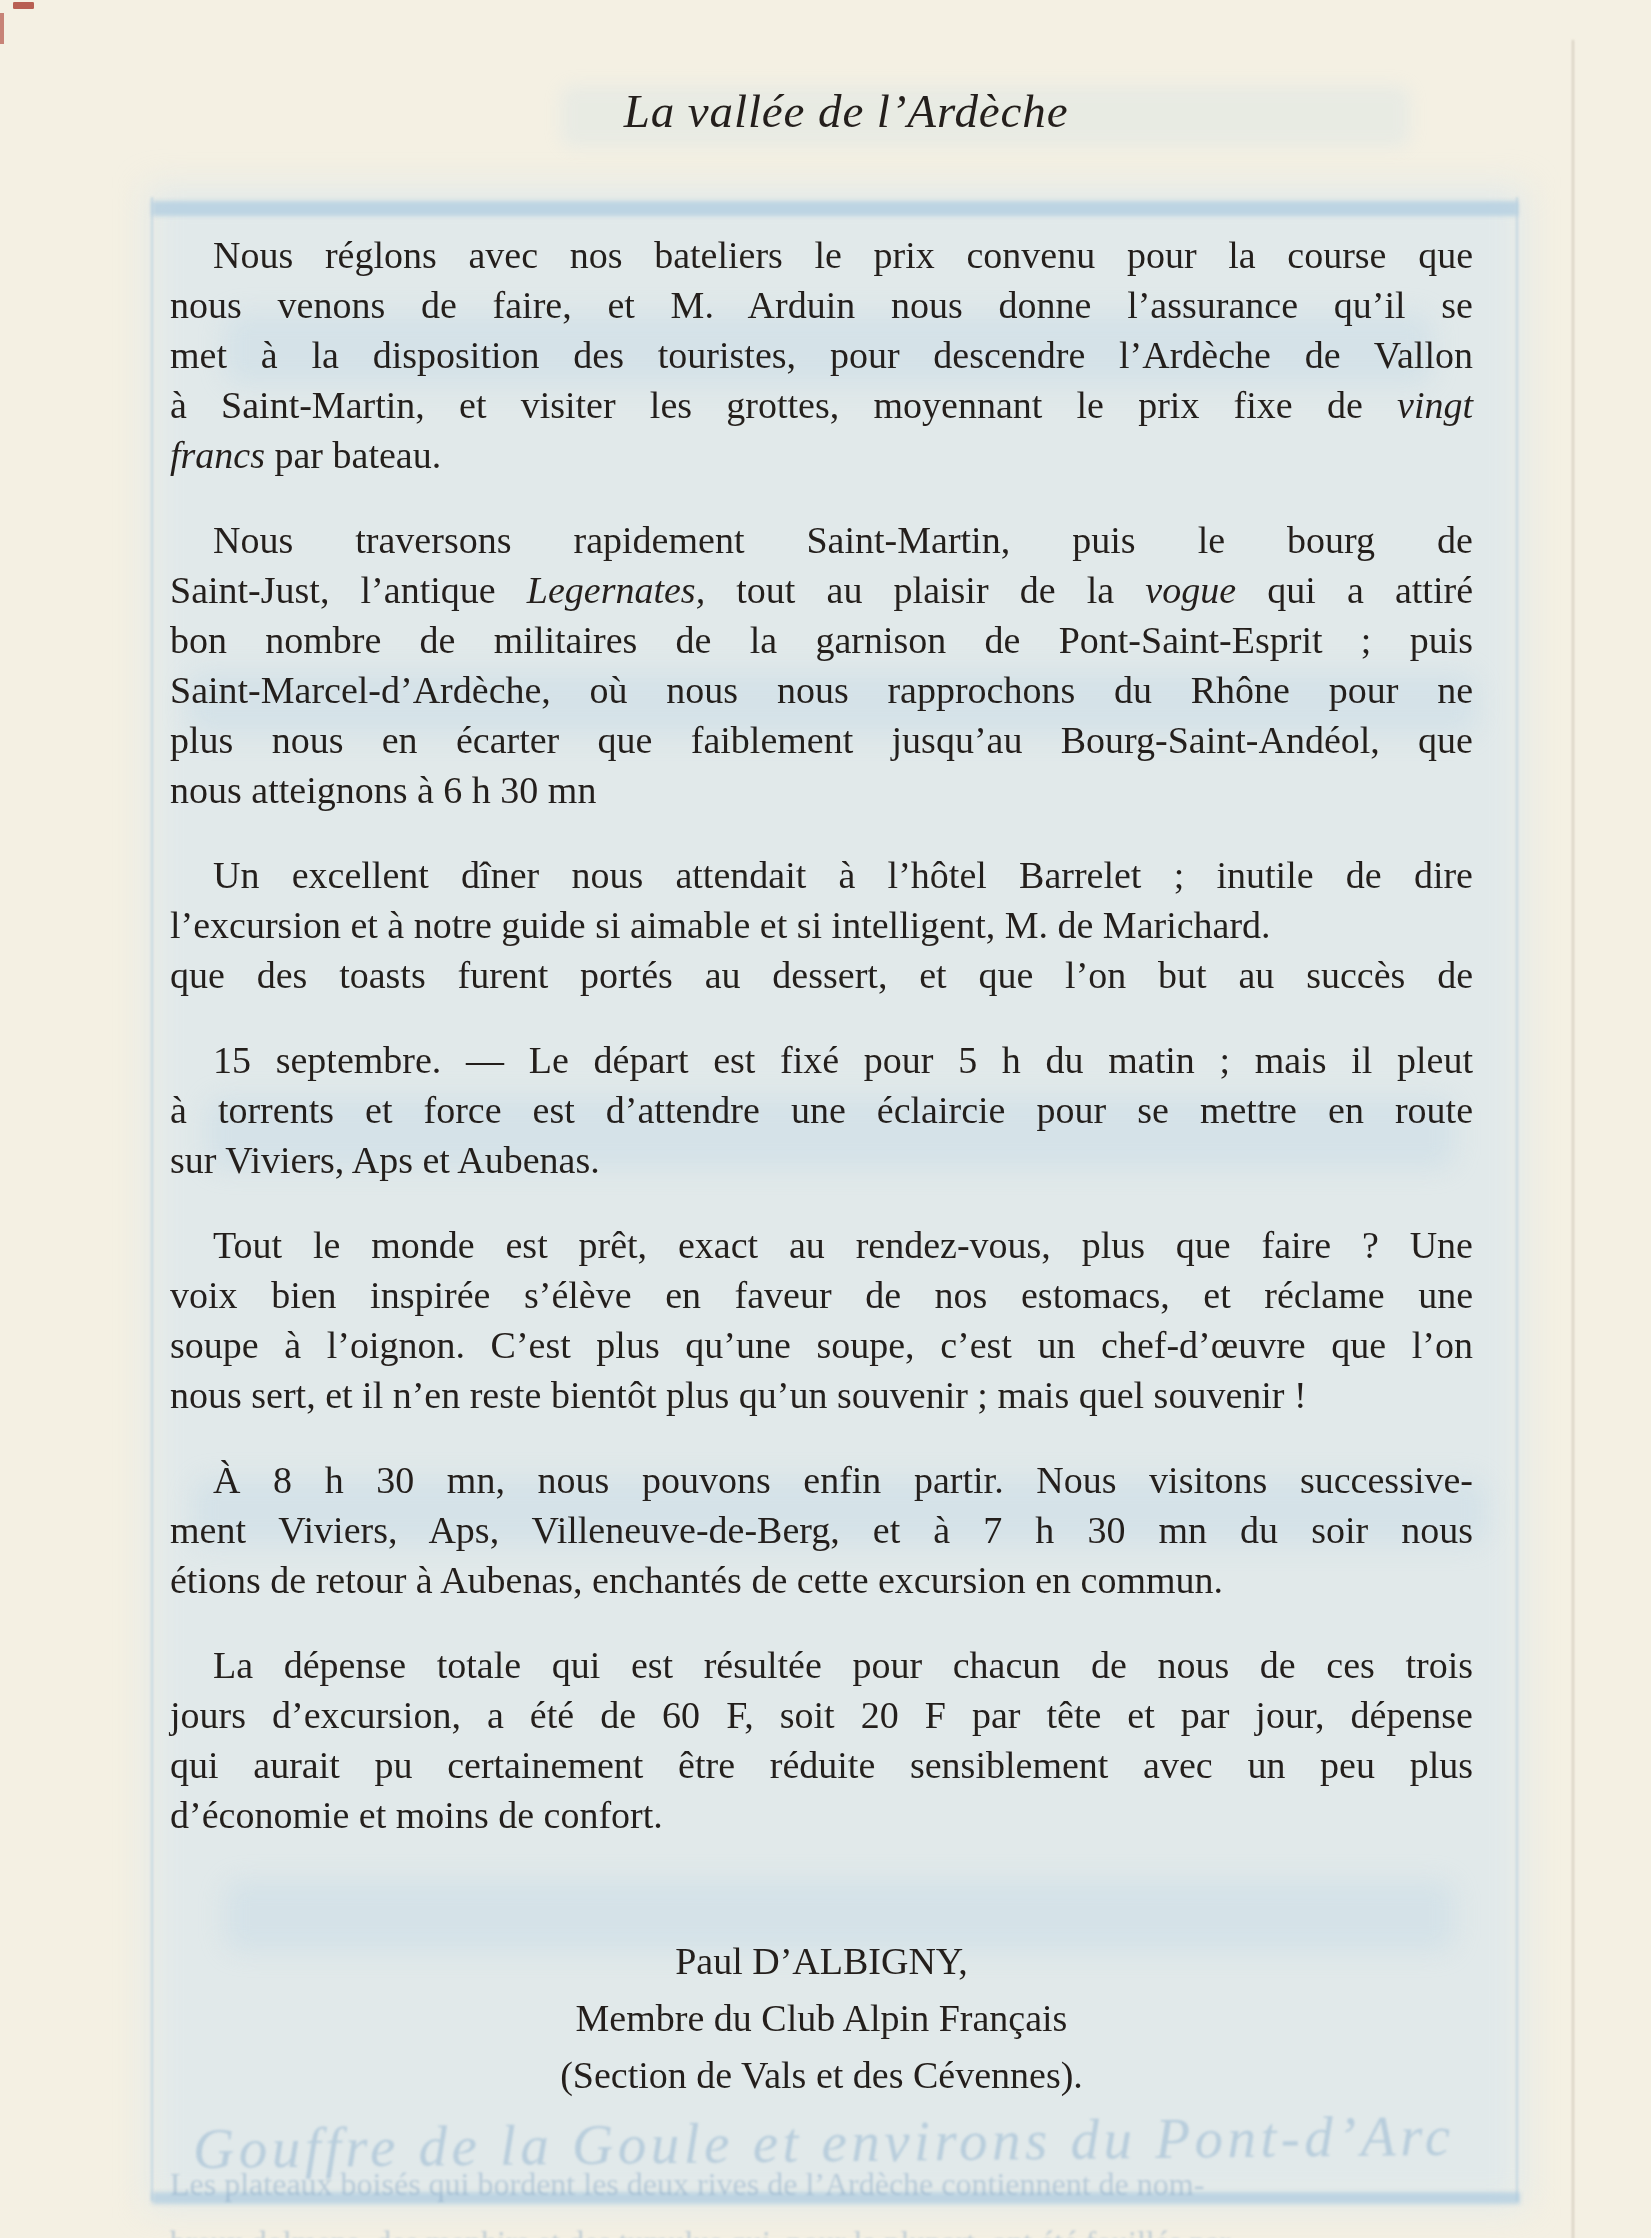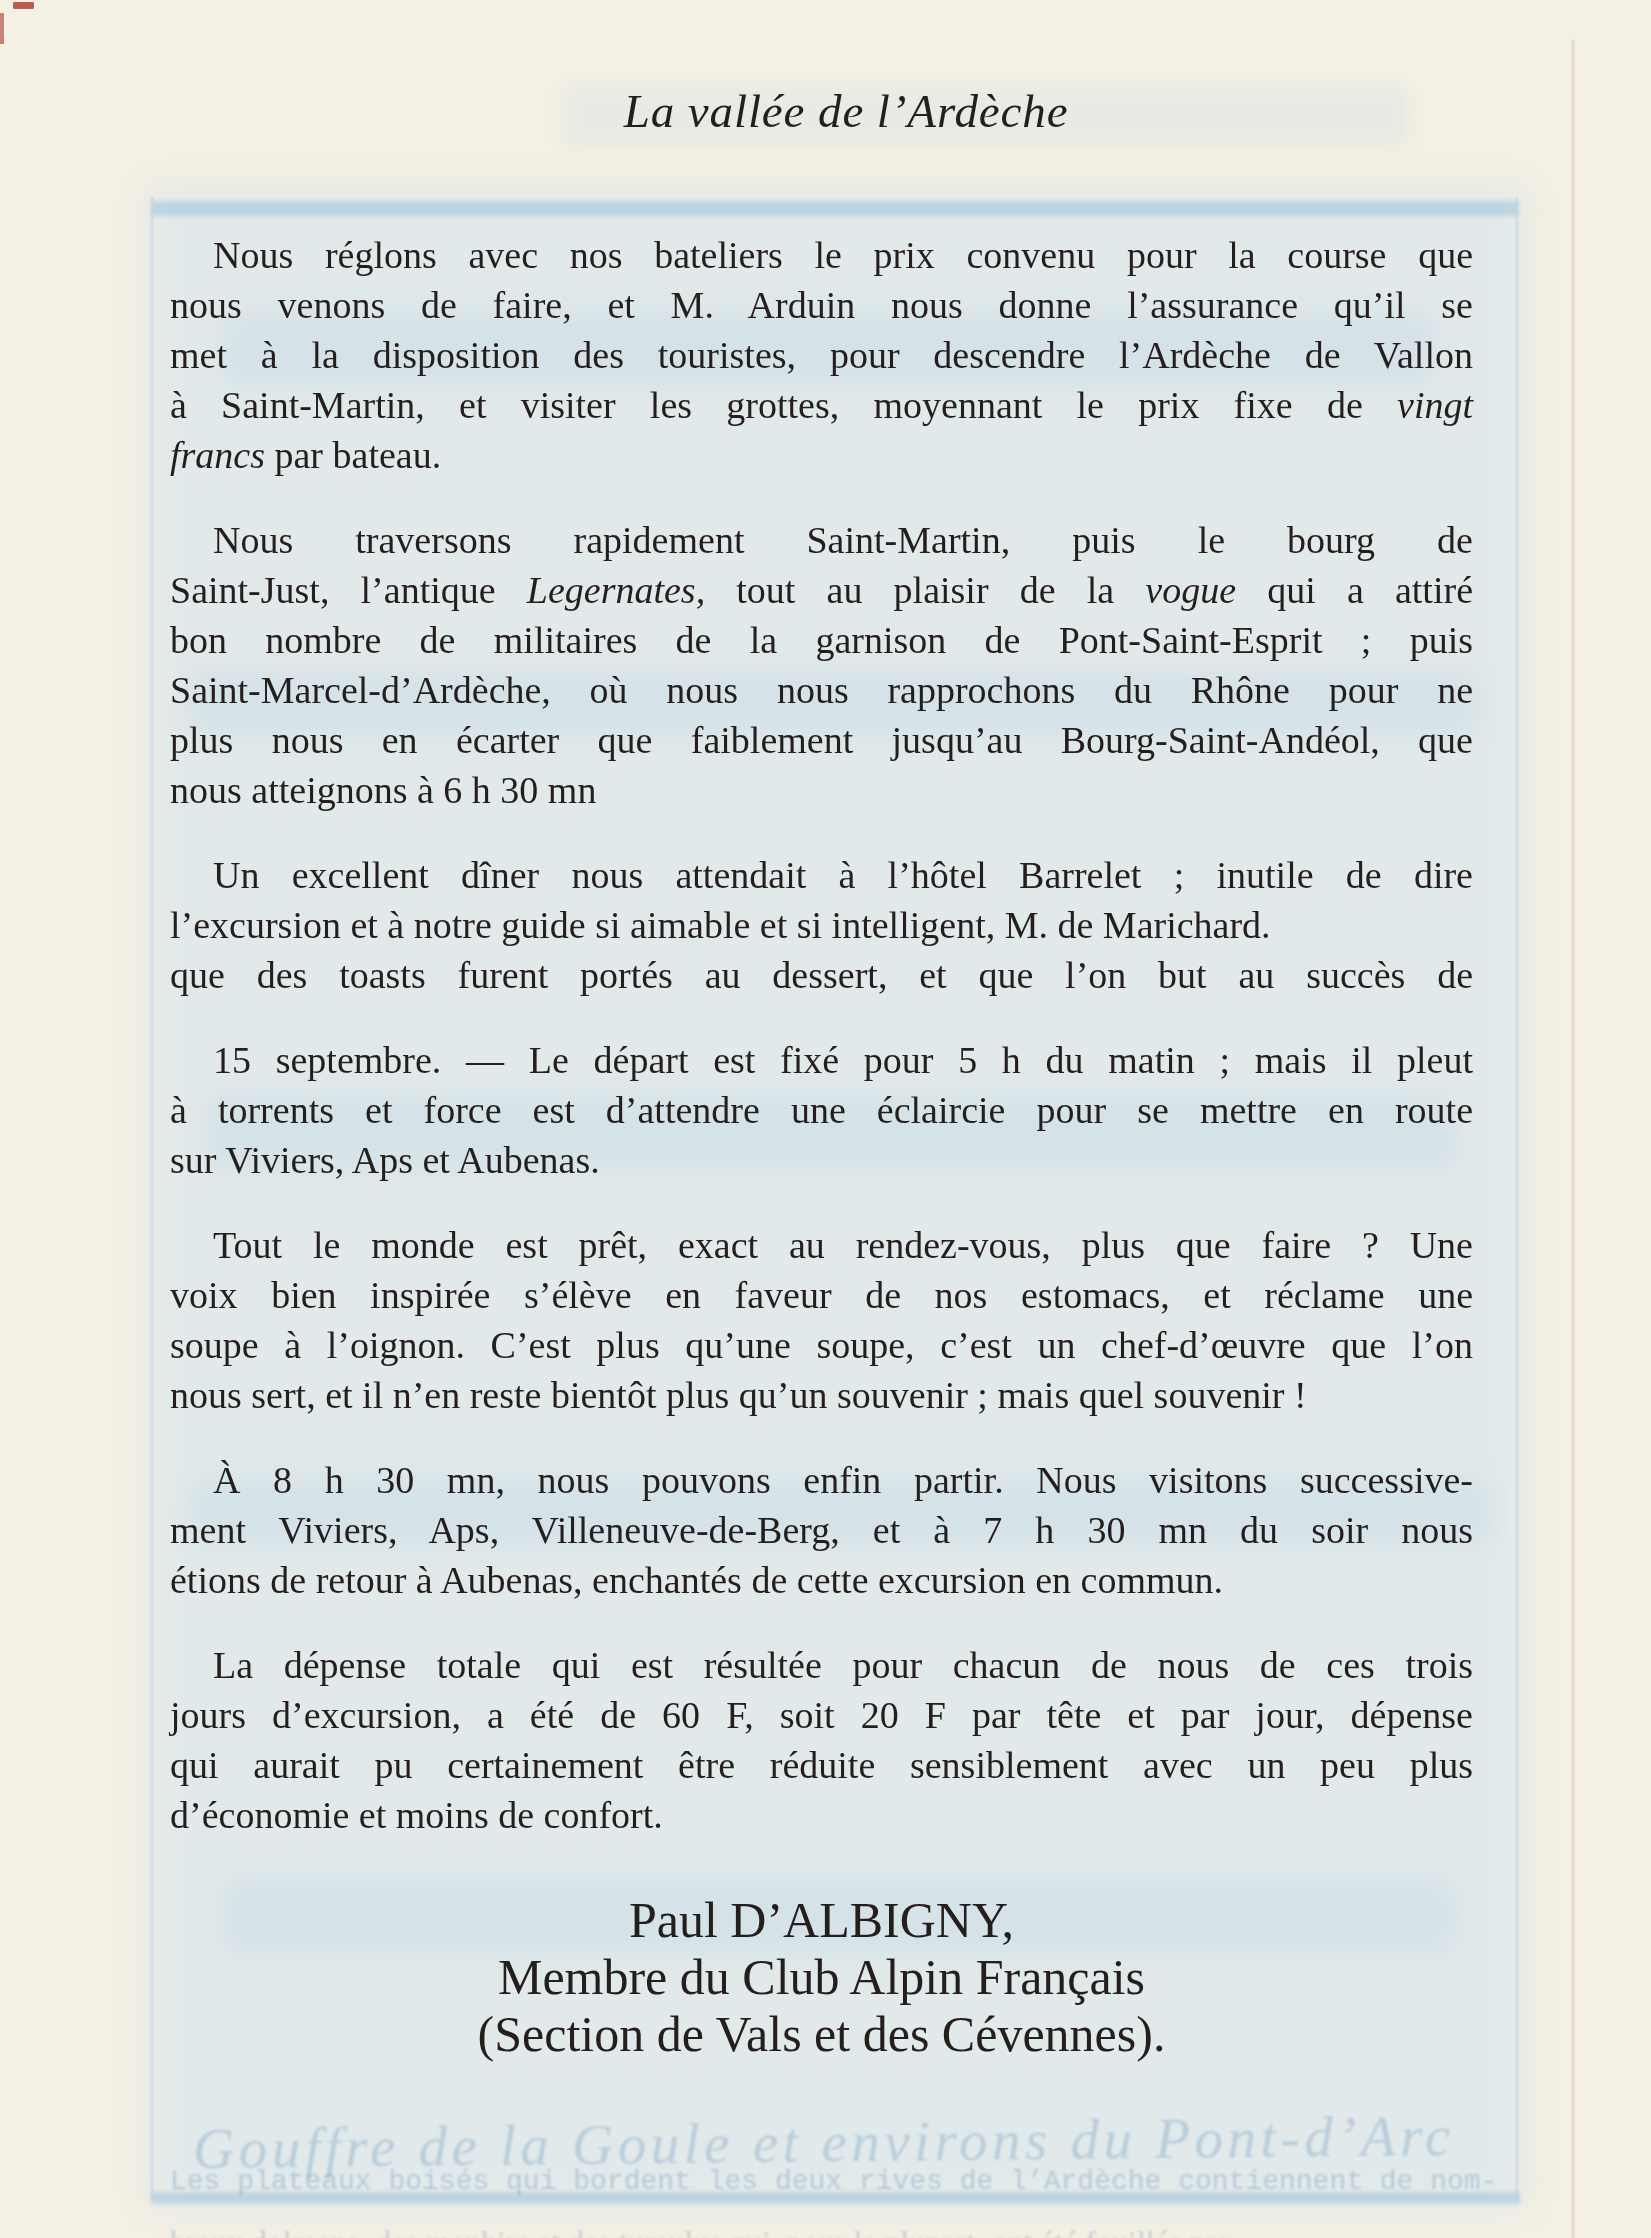--- a/index.html
+++ b/index.html
@@ -72,23 +72,23 @@
     display:block;
     text-align:justify;
     text-align-last:justify;
     white-space:nowrap;
   }
   .line.first{text-indent:43px;}
   .line.last{text-align-last:left;}
   .line em{font-style:italic;}
 
   .signature{
-    position:absolute;left:170px;top:1892px;width:1303px;
+    position:absolute;left:170px;top:1933px;width:1303px;
     text-align:center;
-    font-size:50px;line-height:57px;
+    font-size:38px;line-height:57px;
   }
 
   .edge-red{position:absolute;background:var(--red);}
   .crease{
     position:absolute;left:1572px;top:40px;width:1.8px;height:2400px;
     background:rgba(160,150,132,0.35);filter:blur(0.9px);
   }
 </style>
 </head>
 <body>
@@ -102,21 +102,21 @@
 
 <div class="ghost-blob" style="left:560px;top:85px;width:851px;height:63px;opacity:.5;"></div>
 <div class="ghost-band" style="left:224px;top:313px;width:1209px;height:72px;"></div>
 <div class="ghost-band" style="left:188px;top:672px;width:1289px;height:63px;"></div>
 <div class="ghost-band" style="left:206px;top:1097px;width:1249px;height:72px;"></div>
 <div class="ghost-band" style="left:193px;top:1478px;width:1294px;height:67px;"></div>
 <div class="ghost-band" style="left:224px;top:1880px;width:1231px;height:72px;"></div>
 
 <div class="ghost-cursive">Gouffre de la Goule et environs du Pont-d’Arc</div>
 <div id="ghost-footnotes">
-    <div class="ghost-text" style="left: 170px; top: 2166px; font-size: 28px; font-family: Liberation Mono, monospace;">Les plateaux boisés qui bordent les deux rives de l’Ardèche contiennent de nom-</div>
+    <div class="ghost-text" style="left: 170px; top: 2166px; font-size: 32px;">Les plateaux boisés qui bordent les deux rives de l’Ardèche contiennent de nom-</div>
     <div class="ghost-text" style="left: 170px; top: 2224px; font-size: 32px;">breux dolmens, des menhirs et des tumulus qui, pour la plupart, ont été fouillés par</div>
   </div>
 
 <div class="page-title">La vallée de l’Ardèche</div>
 
 <div class="text-col" id="paras">
     <div class="para">
       <div class="line first"><span>Nous réglons avec nos bateliers le prix convenu pour la course que</span></div>
       <div class="line"><span>nous venons de faire, et M. Arduin nous donne l’assurance qu’il se</span></div>
       <div class="line"><span>met à la disposition des touristes, pour descendre l’Ardèche de Vallon</span></div>

